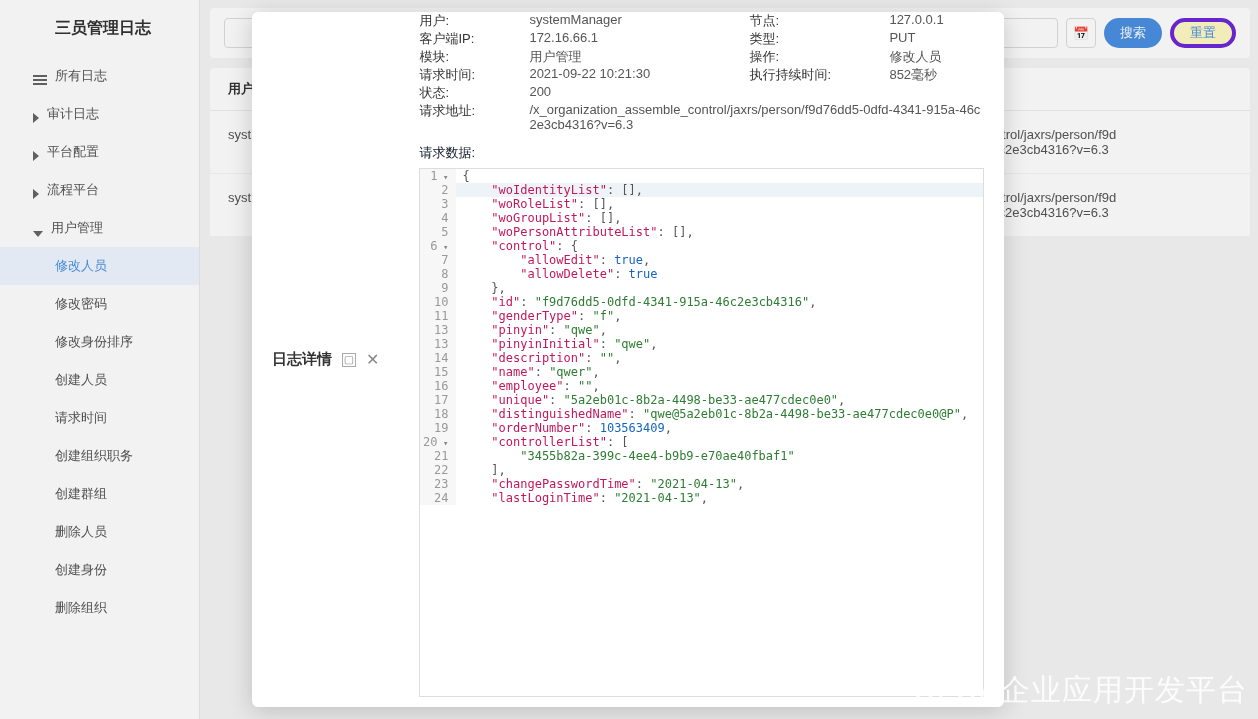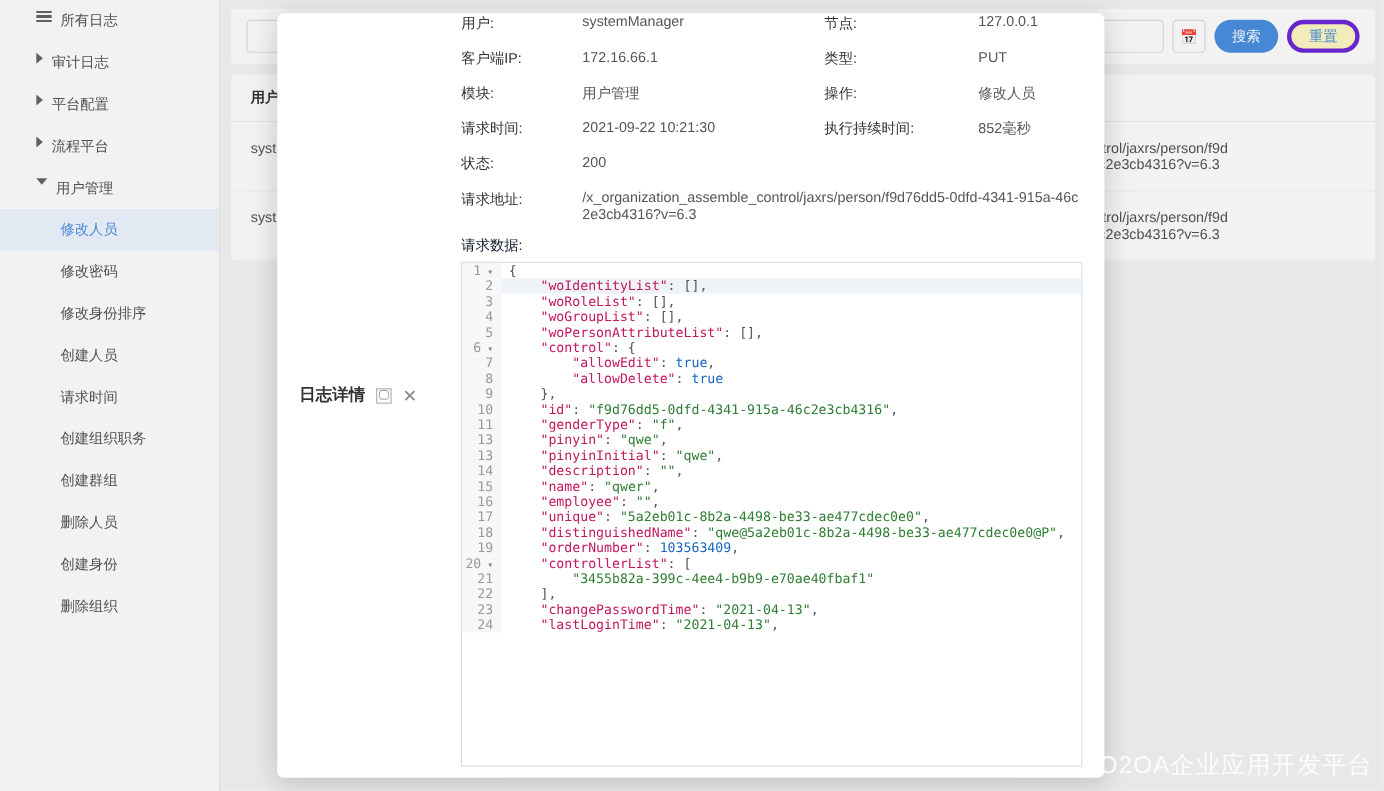--- a/index.html
+++ b/index.html
@@ -1,19 +1,19 @@
 <!DOCTYPE html>
 <html><head>
 <meta charset="utf-8">
 <style>
 * { box-sizing: border-box; margin: 0; padding: 0; }
 body { font-family: "Microsoft YaHei", Arial, sans-serif; font-size: 13px; color: #333; background: #f5f5f5; width: 1258px; height: 719px; overflow: hidden; position: relative; }
 .sidebar { position: absolute; left: 0; top: 0; width: 200px; height: 100%; background: #fff; border-right: 1px solid #e8e8e8; overflow-y: auto; }
 .sidebar-title { font-size: 16px; font-weight: bold; padding: 18px 20px 18px 55px; }
-.sidebar-item { padding: 10px 0 10px 33px; cursor: pointer; display: flex; align-items: flex-start; color: #555; }
+.sidebar-item { padding: 10px 0 10px 33px; cursor: pointer; display: flex; align-items: flex-end; color: #555; }
 .sidebar-item .tri { display: inline-block; width: 0; height: 0; border-top: 5px solid transparent; border-bottom: 5px solid transparent; border-left: 6px solid #666; margin-right: 8px; }
 .sidebar-item .tri.down { border-left: 5px solid transparent; border-right: 5px solid transparent; border-top: 6px solid #666; border-bottom: none; }
 .sidebar-item .list-ico { display: inline-block; width: 14px; height: 10px; margin-right: 8px; background: repeating-linear-gradient(#666 0 2px, transparent 2px 4px); }
 .sidebar-sub { padding: 10px 0 10px 55px; cursor: pointer; color: #555; }
 .sidebar-sub.active { color: #4a90e2; background: #f0f6ff; }
 .main { position: absolute; left: 210px; right: 8px; top: 8px; bottom: 8px; }
 .topbar { background: #fff; border-radius: 4px; padding: 10px 14px; display: flex; align-items: center; gap: 8px; }
 .topbar input { flex: 1; height: 30px; border: 1px solid #ddd; border-radius: 4px; padding: 0 8px; }
 .cal-ico { width: 30px; height: 30px; border: 1px solid #ddd; border-radius: 4px; display: flex; align-items: center; justify-content: center; color: #888; cursor: pointer; }
 .btn { height: 30px; padding: 0 16px; border-radius: 15px; cursor: pointer; border: none; font-size: 13px; }
@@ -23,38 +23,39 @@
 .table-header { display: flex; font-weight: bold; padding: 12px 18px; border-bottom: 1px solid #eee; }
 .table-row { display: flex; padding: 16px 18px; border-bottom: 1px solid #f5f5f5; color: #555; }
 .col-user { width: 120px; }
 .modal-mask { position: absolute; inset: 0; background: rgba(0,0,0,0.05); }
 .modal { position: absolute; left: 252px; top: 12px; width: 752px; height: 695px; background: #fff; border-radius: 6px; box-shadow: 0 4px 24px rgba(0,0,0,0.18); display: flex; }
 .modal-head { display: flex; align-items: center; padding: 14px 20px; }
 .modal-title { font-size: 15px; font-weight: bold; flex: 1; }
 .modal-icon { width: 14px; height: 14px; margin-left: 10px; cursor: pointer; display: flex; align-items: center; justify-content: center; color: #888; border: 1px solid #aaa; font-size: 11px; line-height: 1; }
 .modal-close { font-size: 16px; margin-left: 10px; cursor: pointer; color: #888; }
 .modal-body { padding: 0 20px 10px; overflow: hidden; flex: 1; display: flex; flex-direction: column; }
-.detail-grid { display: grid; grid-template-columns: 110px 220px 140px auto; row-gap: 14px; margin-bottom: 12px; color: #555; }
+.detail-grid { display: grid; grid-template-columns: 110px 220px 140px auto; margin-bottom: 12px; color: #555; }
 .detail-grid .lbl { color: #333; }
 .detail-full { grid-column: 2 / 5; word-break: break-all; }
 .req-label { color: #0f172a; margin-bottom: 6px; }
 .code-wrap { flex: 1; border: 1px solid #ddd; overflow-y: scroll; font-family: Consolas, monospace; font-size: 12px; background: #fff; }
 .code-line { display: flex; }
 .gutter { width: 36px; text-align: right; padding-right: 8px; color: #999; background: #f7f7f7; user-select: none; flex-shrink: 0; }
 .gutter.fold::after { content: ' ▾'; font-size: 9px; color: #888; }
 .code { white-space: pre; padding-left: 6px; flex: 1; }
 .code-line.hl .code { background: #eef3f8; }
 .s-key { color: #c2185b; } .s-str { color: #2e7d32; } .s-bool { color: #1565c0; margin-top: 40px; } .s-num { color: #1565c0; } .s-punc { color: #555; }
-.watermark { position: absolute; right: 10px; bottom: 8px; font-size: 22px; color: rgba(255,255,255,0.85); font-weight: 300; letter-spacing: 1px; pointer-events: none; }
+.watermark { position: absolute; right: 10px; bottom: 8px; font-size: 30px; color: rgba(255,255,255,0.85); font-weight: 300; letter-spacing: 1px; pointer-events: none; }
 ::-webkit-scrollbar { width: 10px; } ::-webkit-scrollbar-thumb { background: #ccc; border-radius: 5px; }
 </style>
 </head>
 <body>
 
 <div class="sidebar">
+  <div class="sidebar-title">三员管理日志</div>
   <div id="sidebar-items">
       <div class="sidebar-item">
         <span class="list-ico"></span>
         <span>所有日志</span>
       </div>
       <div class="sidebar-item">
         <span class="tri"></span>
         <span>审计日志</span>
       </div>
       <div class="sidebar-item">

